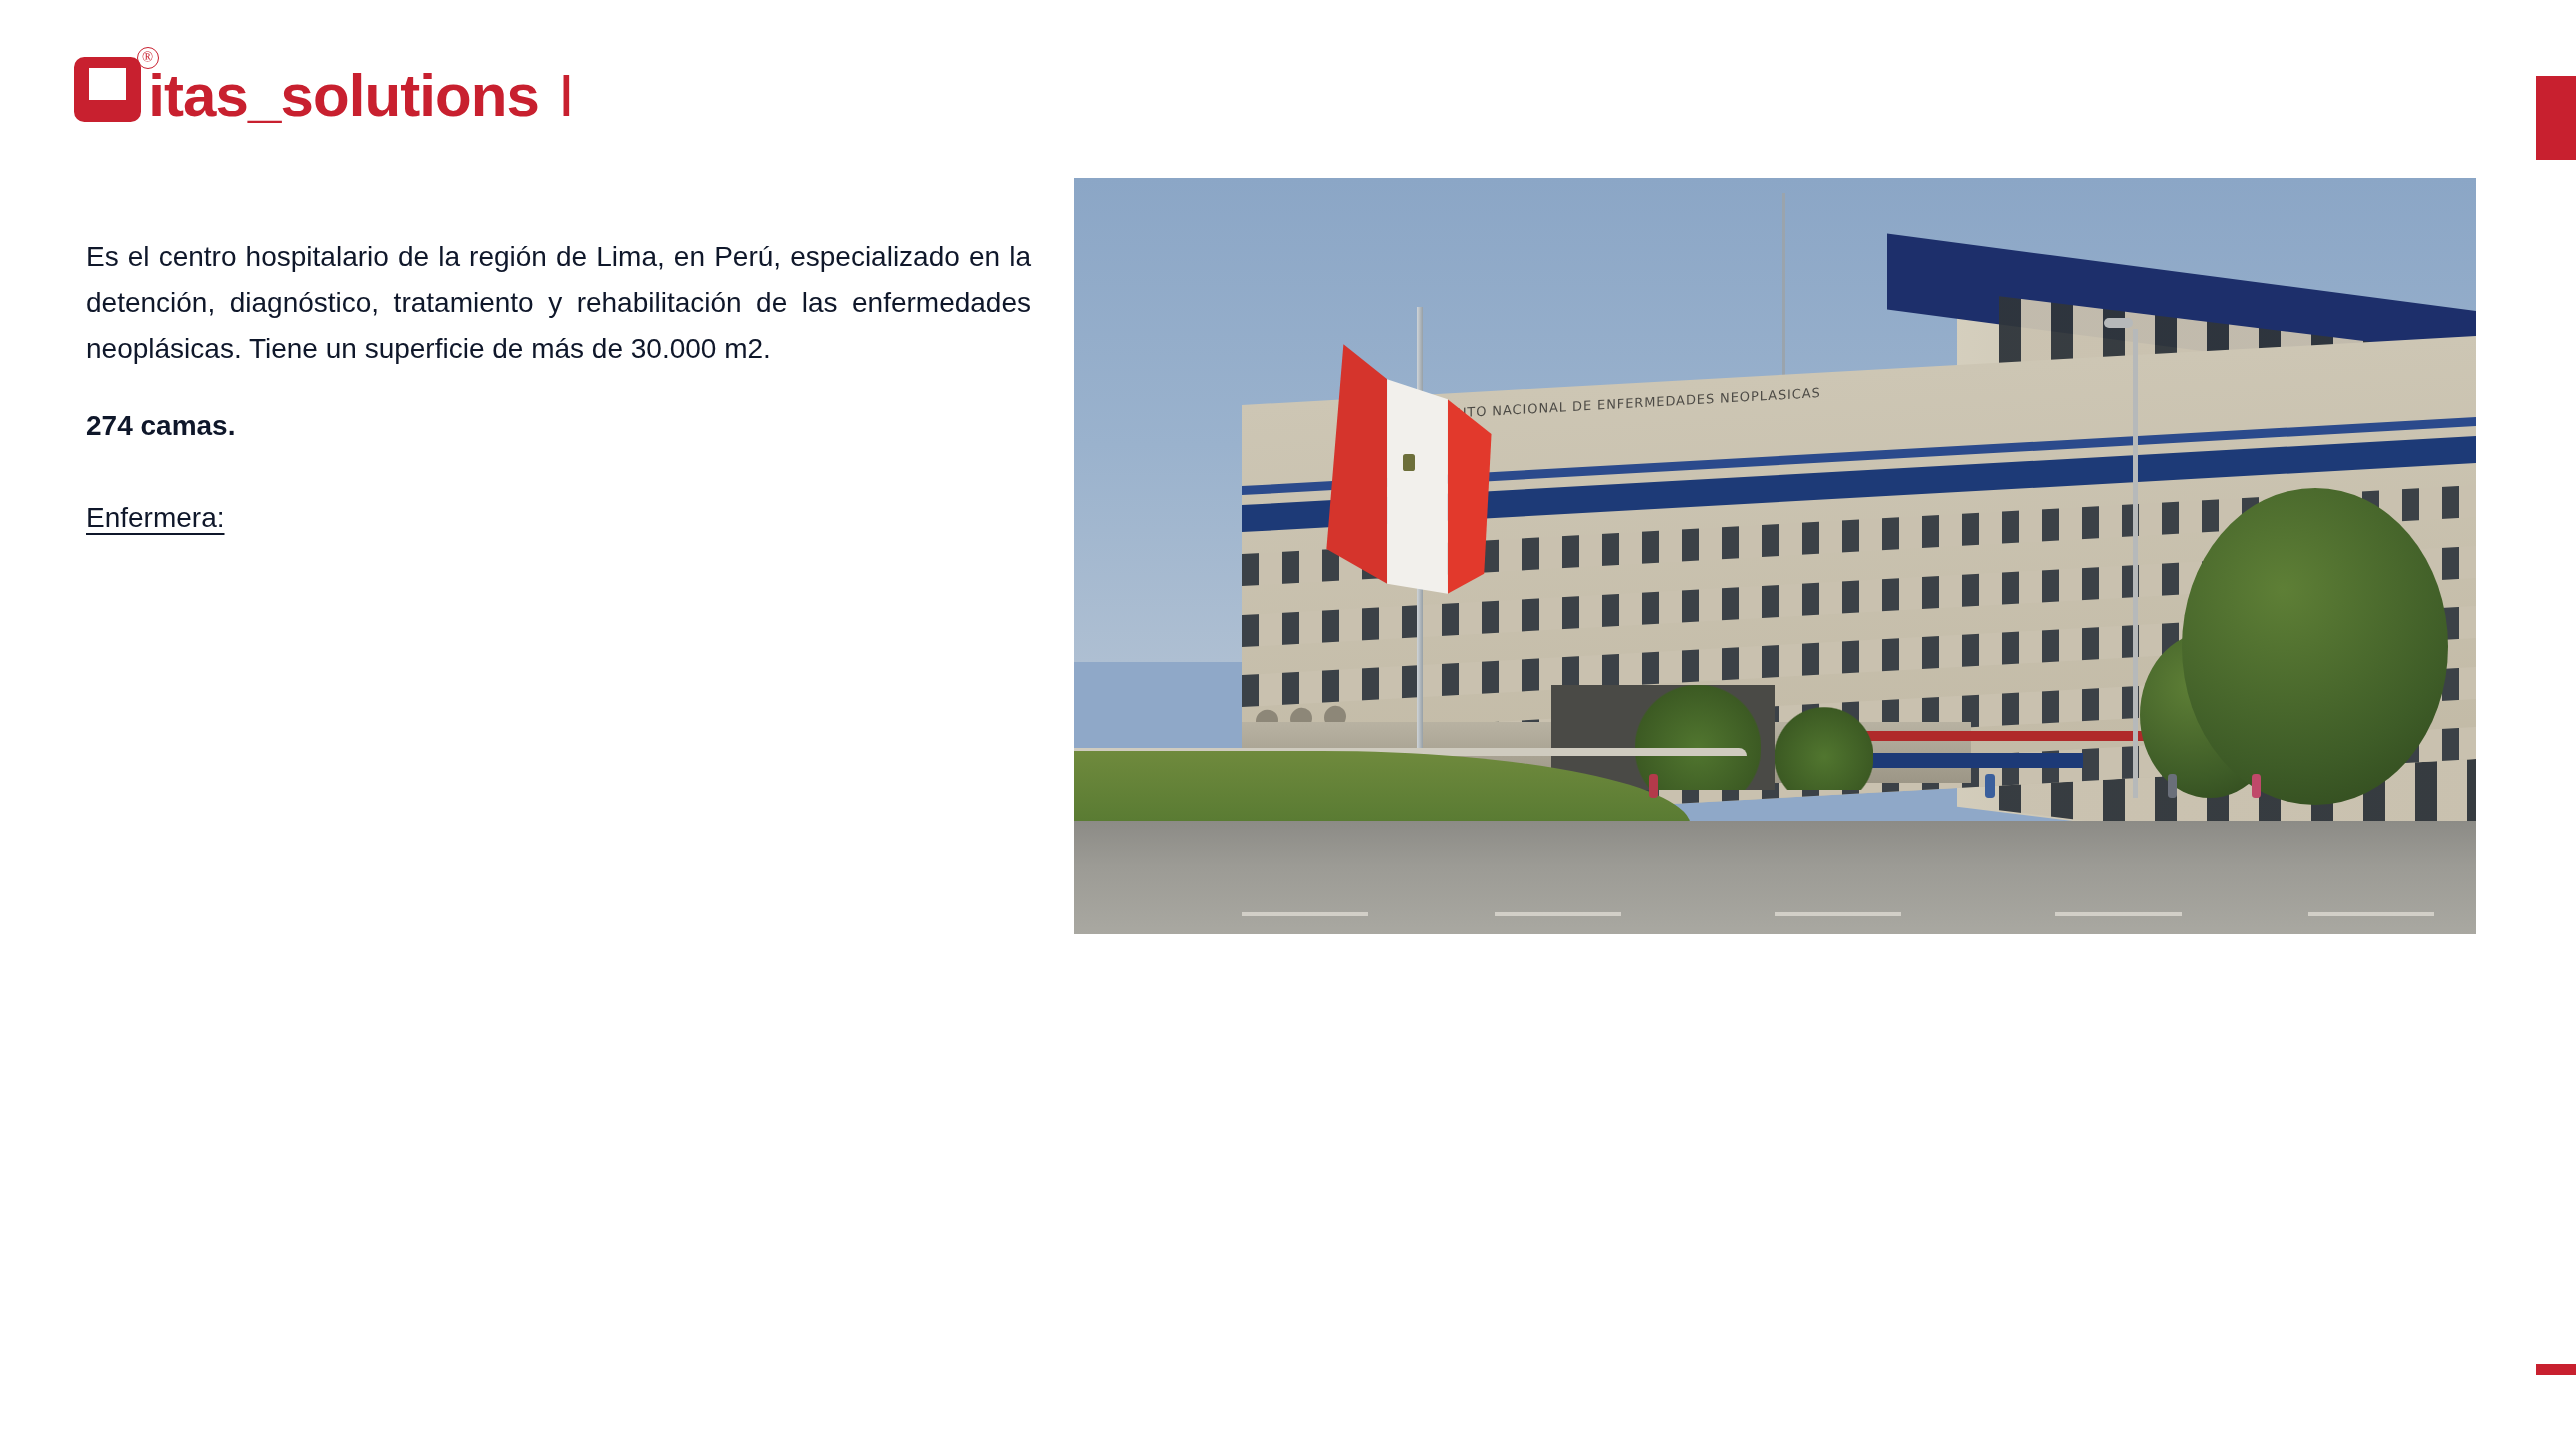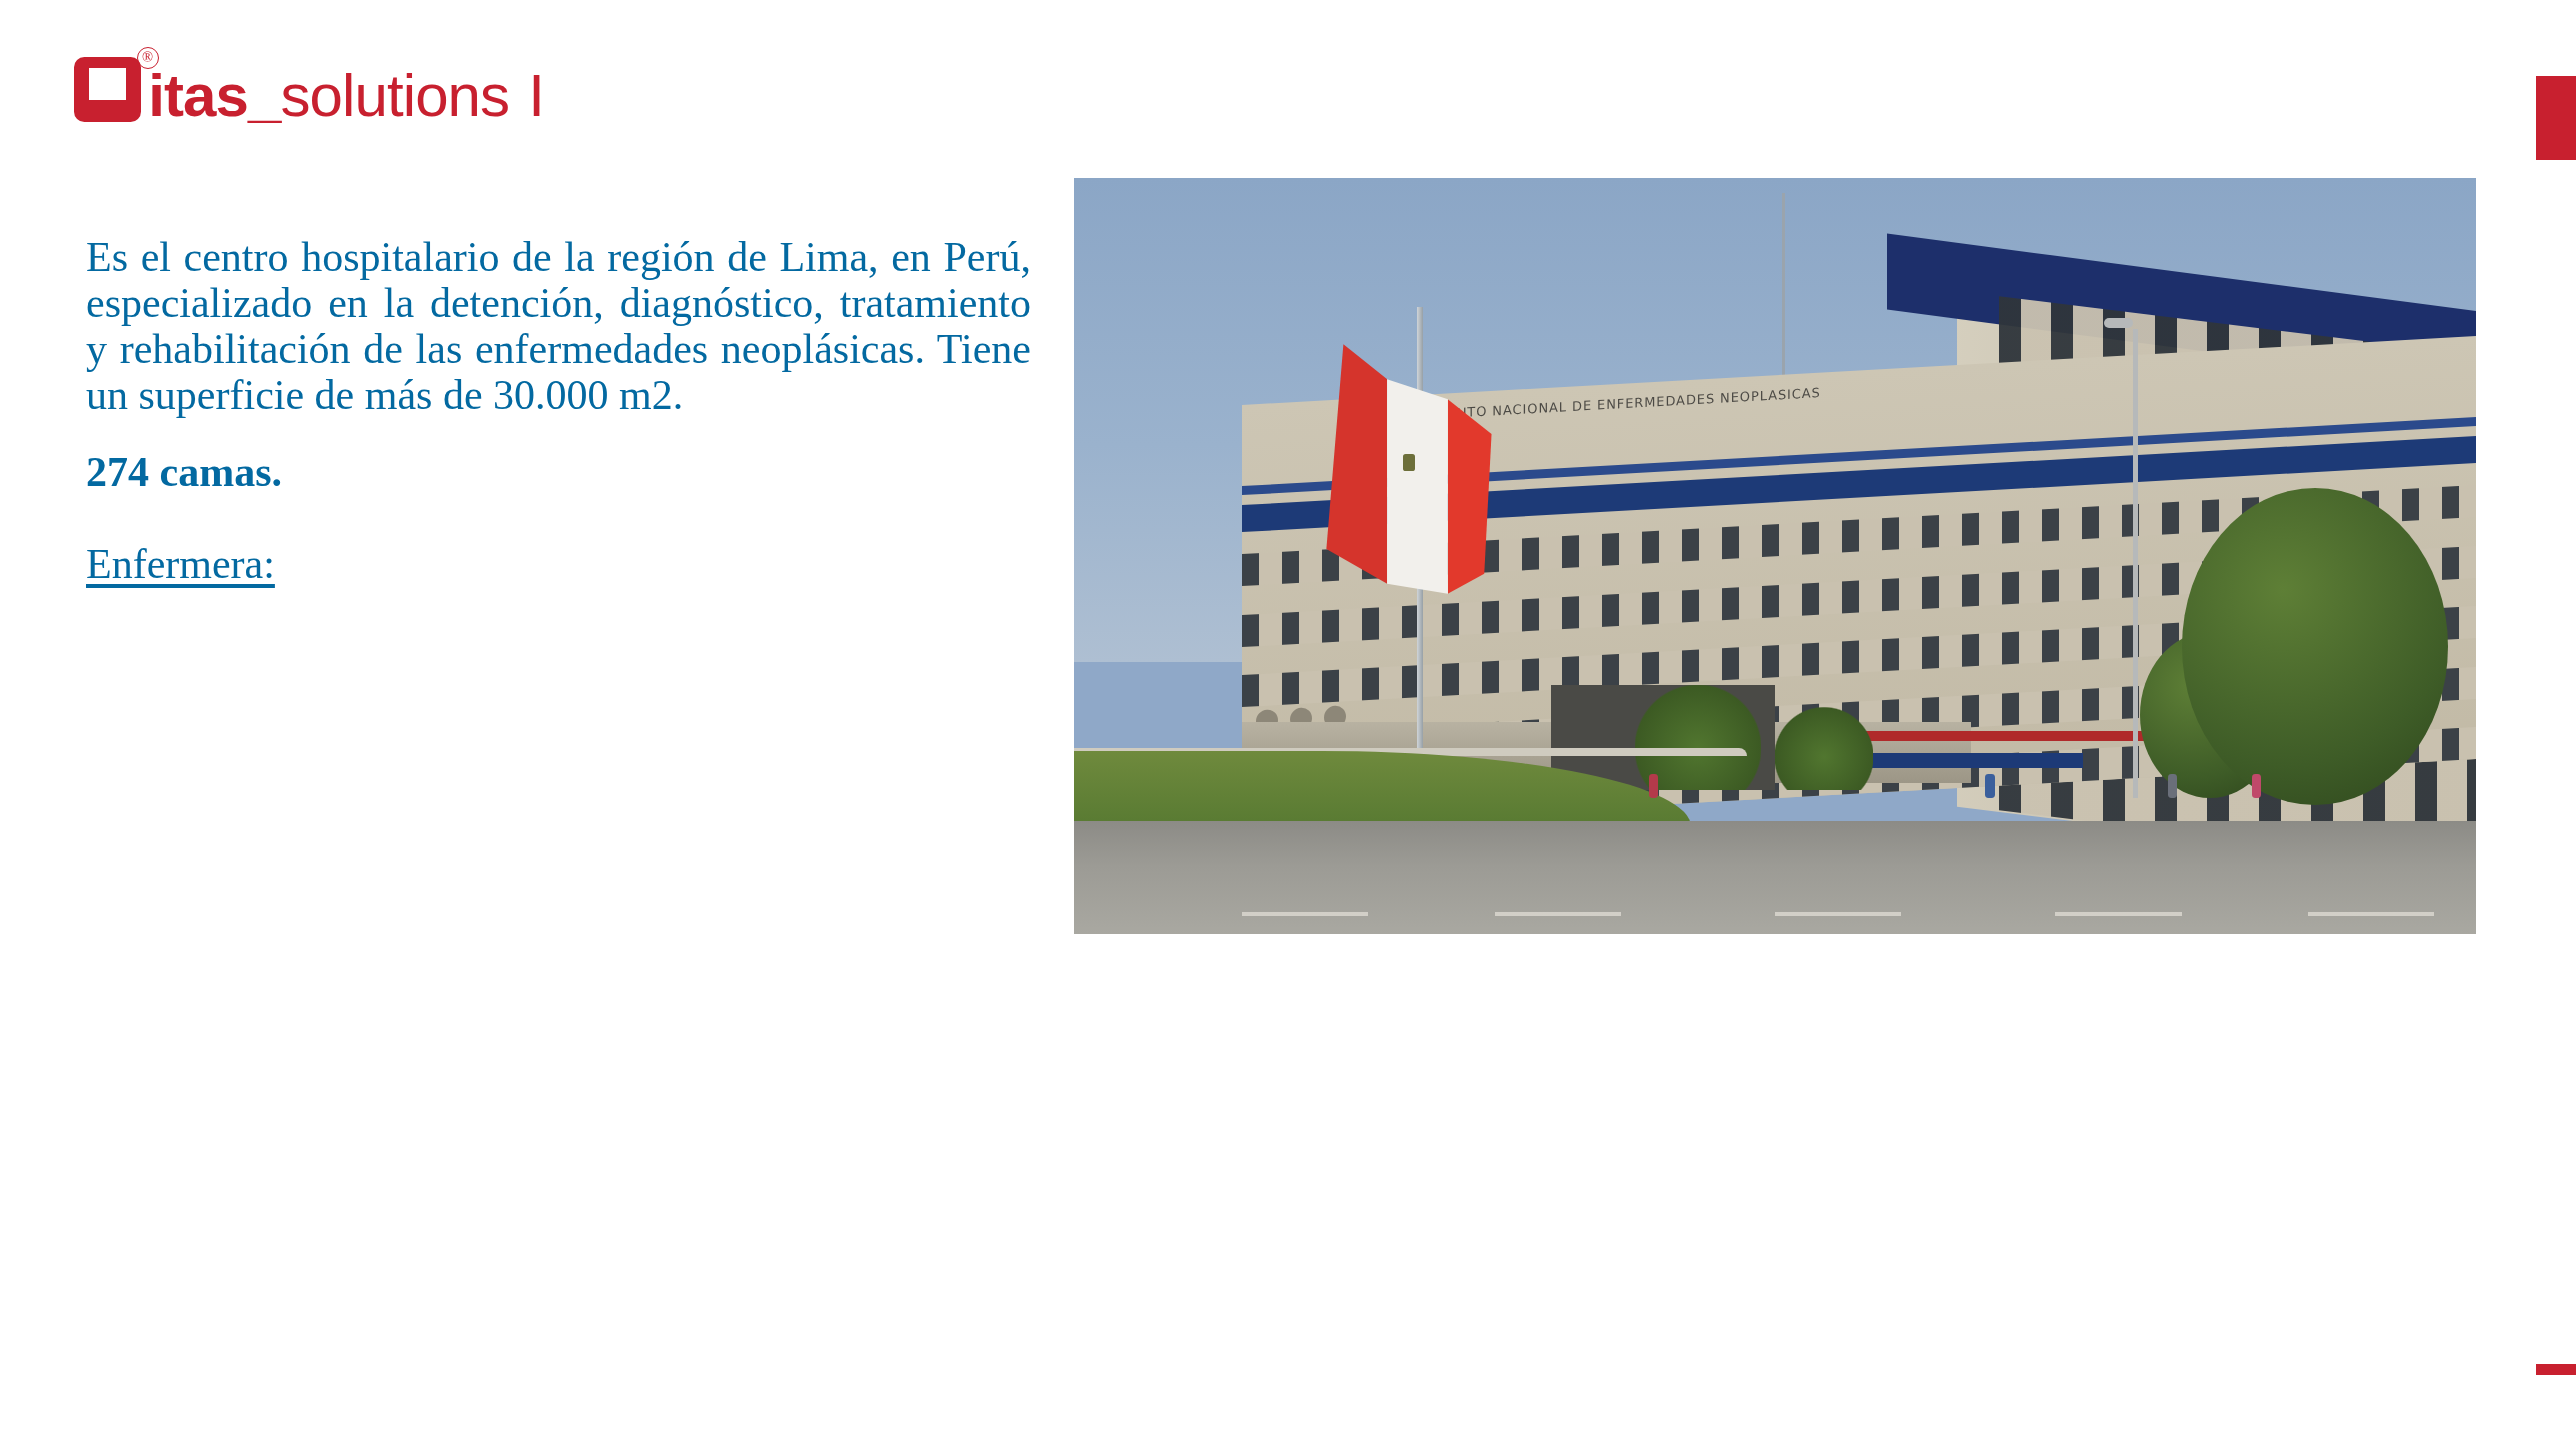--- a/index.html
+++ b/index.html
@@ -53,21 +53,21 @@
     color:#c8202f;
     font-size:60px;
     line-height:62px;
     letter-spacing:-0.9px;
     white-space:nowrap;
     position:relative;
     top:5.2px;
   }
   .logo-text .b { font-weight:bold; }
   .logo-text .u { font-weight:bold; }
-  .logo-text .thin { font-weight:400; }
+  .logo-text .thin { font-weight:700; }
   .logo-text .bar { font-weight:400; margin-left:19px; }
 
   .header-title {
     position:absolute;
     right:112px; top:79px;
     color:#c8202f;
     font-size:53px;
     line-height:55px;
     white-space:nowrap;
     text-align:right;
@@ -83,24 +83,23 @@
     left:2536px; top:1364px;
     width:40px; height:11px;
     background:#c8202f;
   }
 
   
   .body-col {
     position:absolute;
     left:86px; top:234px;
     width:945px;
-    color:#0369a1;
-    font-size:42px;
+    color:#0f172a;
+    font-size:28px;
     line-height:46px;
-    font-family:Liberation Serif, serif;
   }
   .para {
     text-align:justify;
     margin-bottom:31px;
   }
   .beds {
     font-weight:bold;
     margin-bottom:46px;
   }
   .elements-label {

